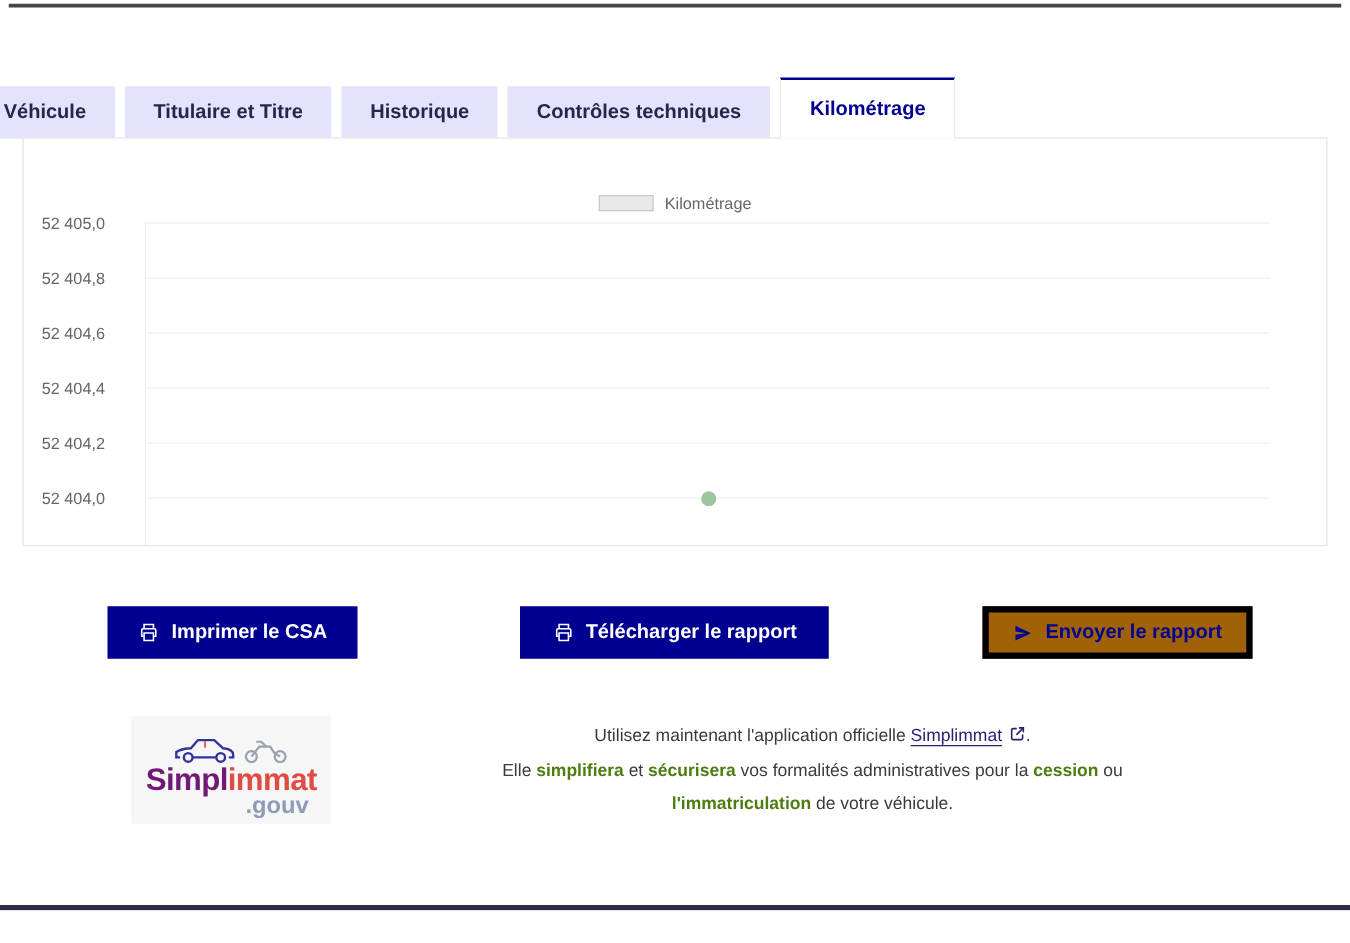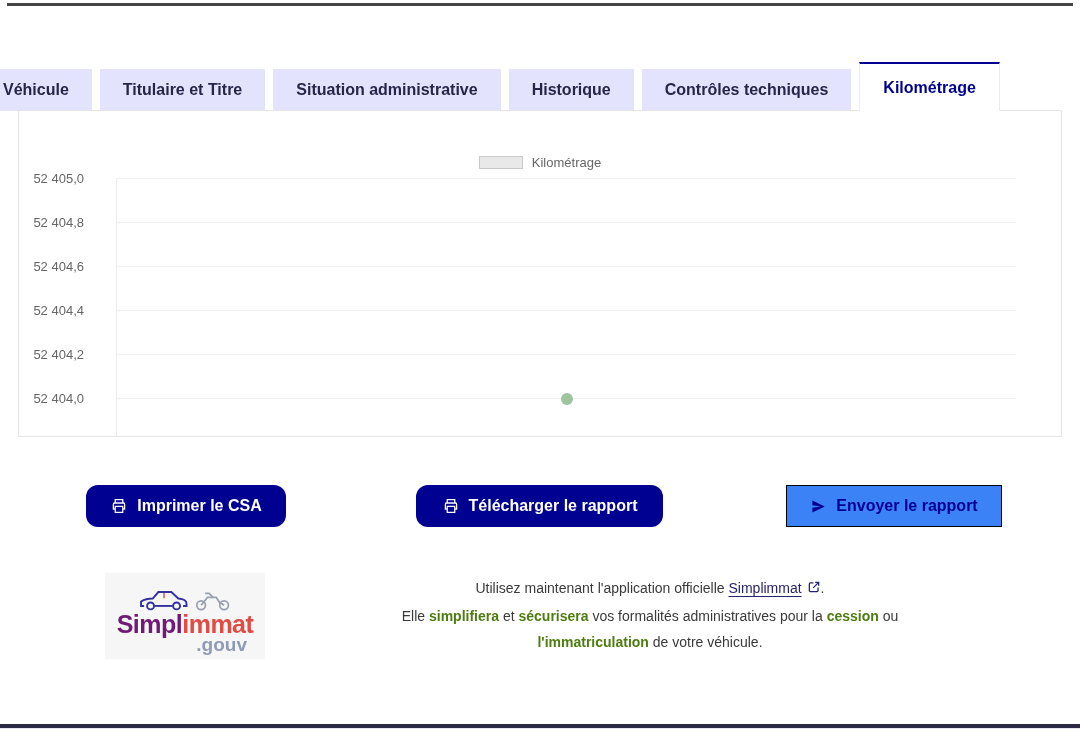--- a/index.html
+++ b/index.html
@@ -33,22 +33,22 @@
     white-space: nowrap; }
   .gridrow .gridline { position: absolute; left: 97px; width: 900px; top: 0; height: 1px; background: #f0f0f0; }
   .yaxis-line { position: absolute; left: 97px; top: 67px; width: 1px; height: 300px; background: #ededed; }
   .dot { position: absolute; left: 542px; top: 282px; width: 12px; height: 12px; border-radius: 50%;
     background: #9dc49d; cursor: pointer; }
 
   
   .btn { position: absolute; top: 485px; height: 42px; display: flex; align-items: center;
     justify-content: center; gap: 9px; font-family: "Liberation Sans", sans-serif;
     font-size: 16px; font-weight: bold; cursor: pointer; border: none; white-space: nowrap; }
-  .btn.primary { background: #000091; color: #ffffff; border-radius: 12px; }
-  .btn.secondary { background: #3b82f6; color: #000091; border: 1px solid #000000; }
+  .btn.primary { background: #000091; color: #ffffff; }
+  .btn.secondary { background: #a16207; color: #000091; border: 5px solid #000000; }
   .btn svg { flex: 0 0 auto; }
   #btn-print { left: 86px; width: 200px; }
   #btn-download { left: 416px; width: 247px; }
   #btn-send { left: 786px; width: 216px; }
 
   
   .logo-box { position: absolute; top: 573px; left: 105px; width: 160px; height: 86px;
     background: #f6f6f6; display: flex; flex-direction: column; align-items: center;
     justify-content: center; padding-top: 4px; }
   .logo-icons { display: flex; align-items: flex-end; gap: 4px; height: 30px; }
@@ -67,21 +67,20 @@
 </head>
 <body>
 
 <div class="screen">
 
   <div class="top-rule"></div>
 
   <nav class="tabs">
     <button class="tab">Véhicule</button>
     <button class="tab">Titulaire et Titre</button>
-    <button class="tab">Situation administrative</button>
     <button class="tab">Historique</button>
     <button class="tab">Contrôles techniques</button>
     <button class="tab active">Kilométrage</button>
   </nav>
 
   <section class="panel">
     <div class="legend">
       <span class="swatch"></span>
       <span class="legend-label">Kilométrage</span>
     </div>

